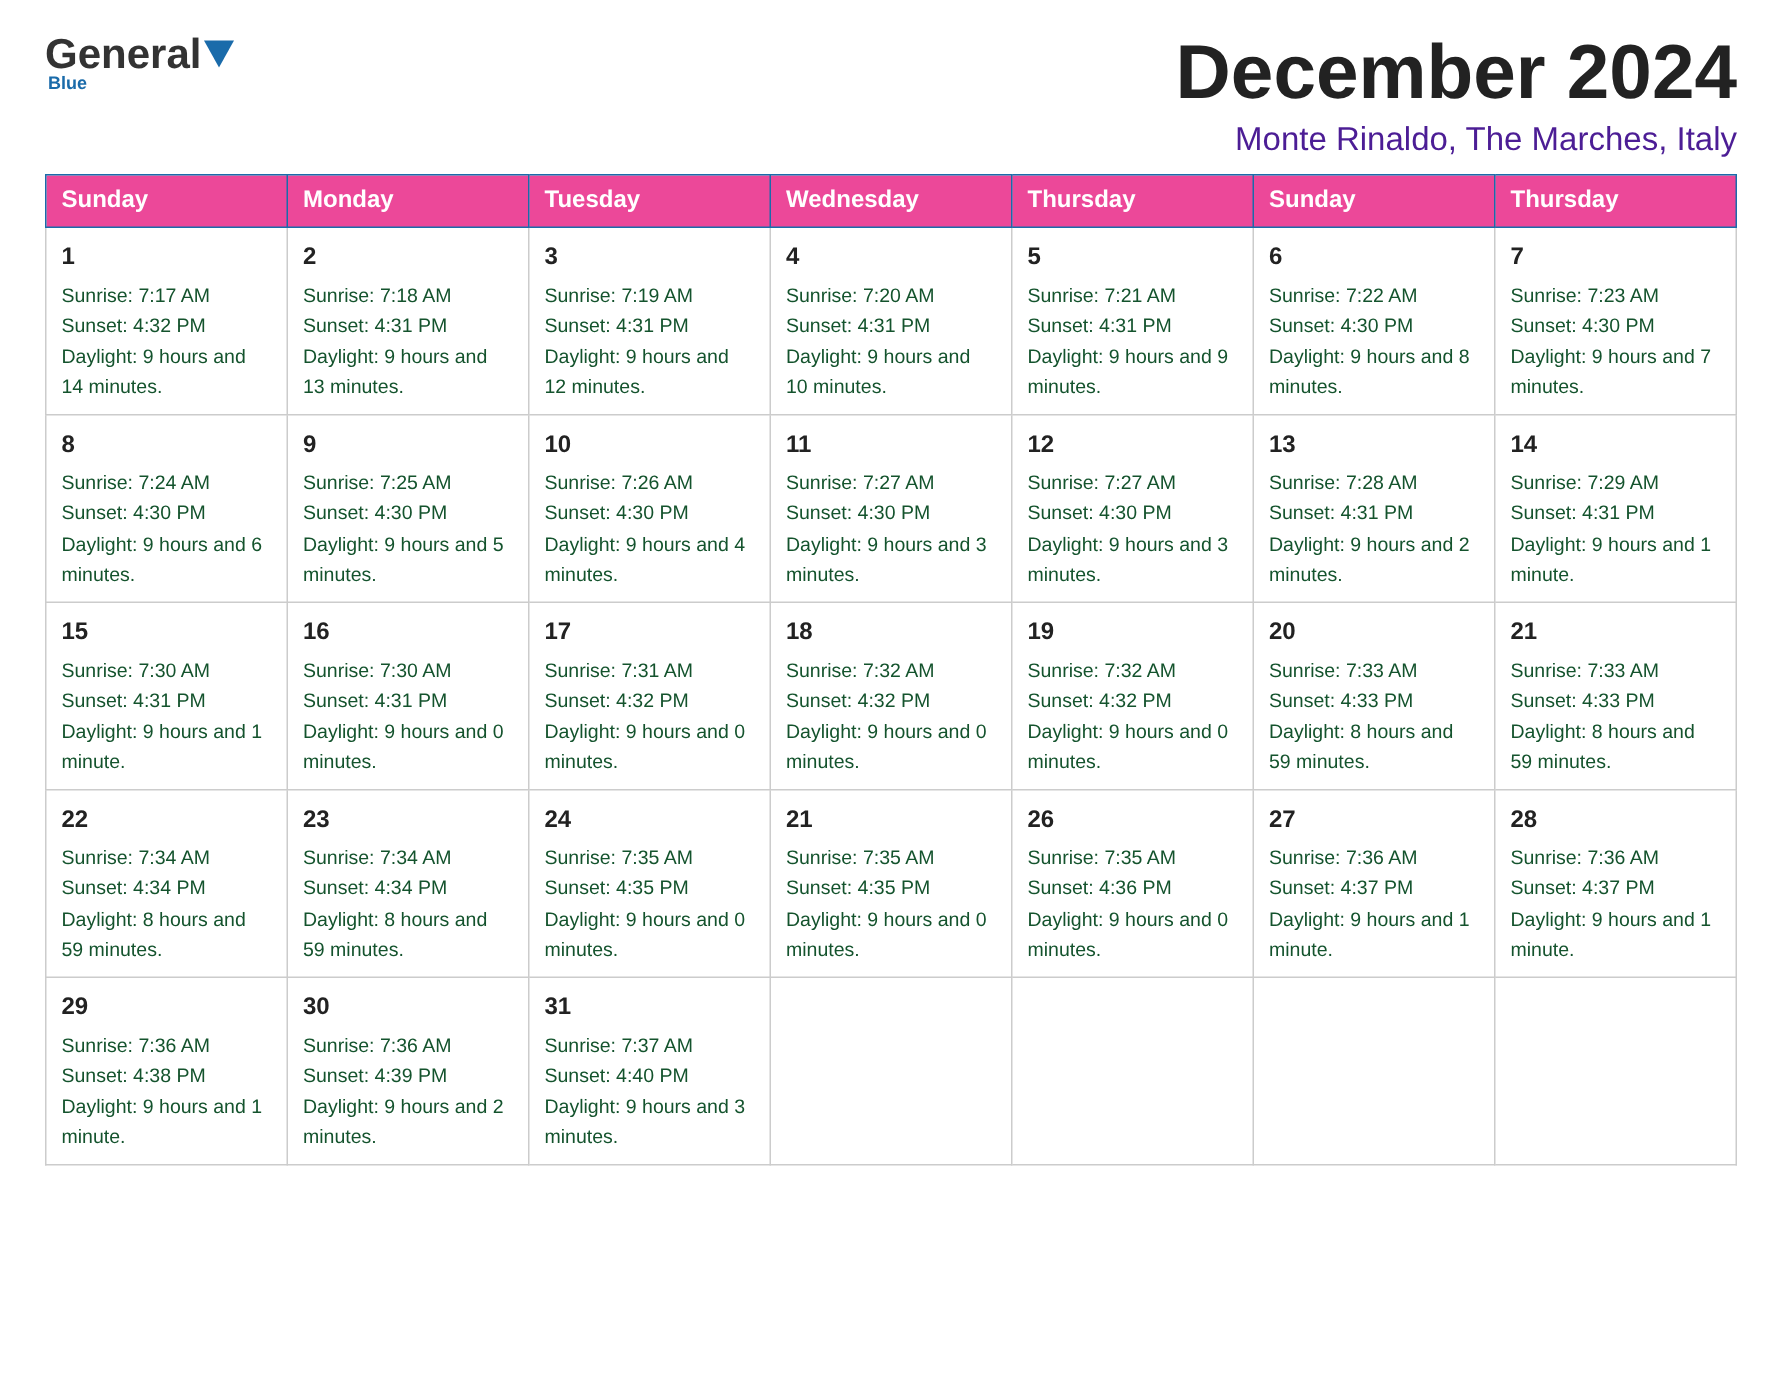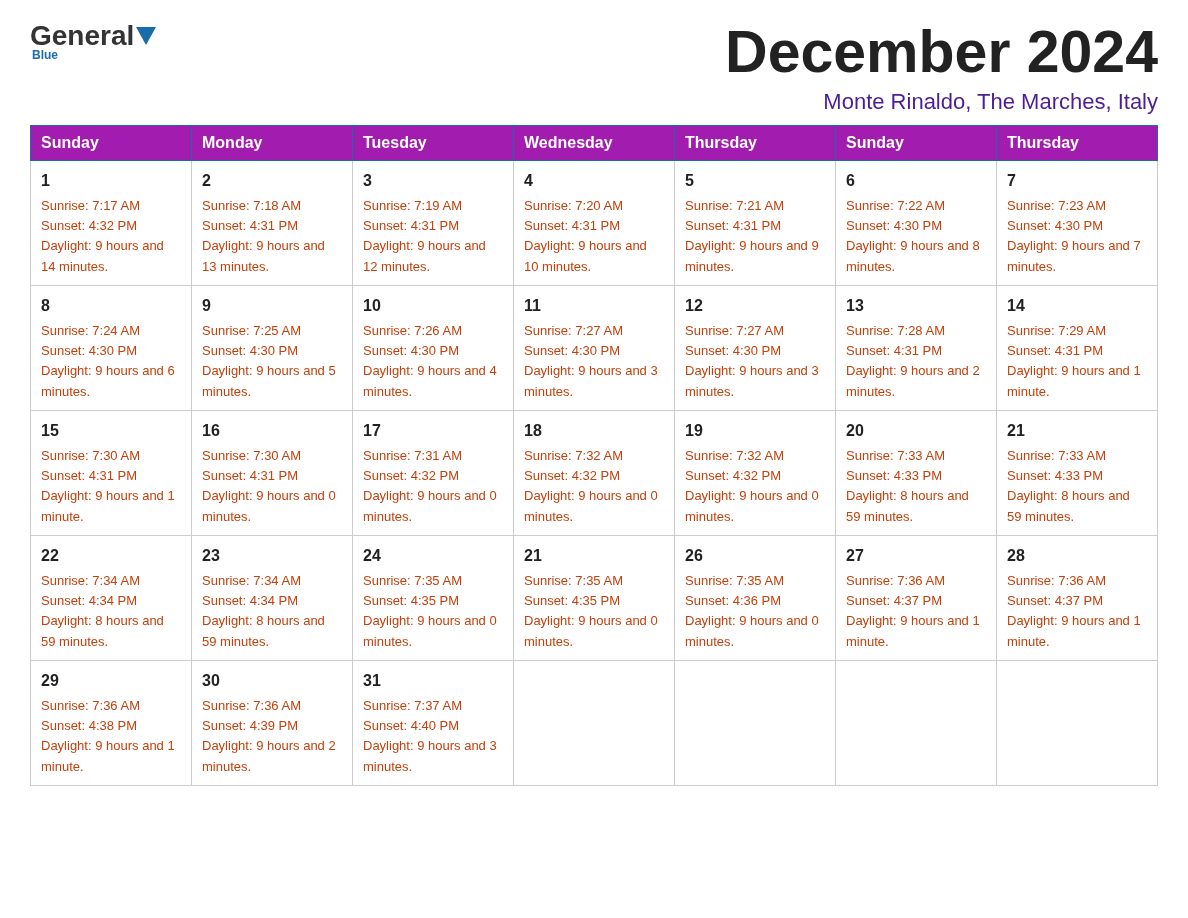--- a/index.html
+++ b/index.html
@@ -48,37 +48,37 @@
       color: #1a6baa;
       font-size: 12px;
       font-weight: bold;
       margin-top: -4px;
       margin-left: 2px;
     }
     .title-area {
       text-align: right;
     }
     .month-title {
-      font-size: 59px;
+      font-size: 51px;
       font-weight: bold;
       color: #222;
       line-height: 1.1;
     }
     .location-title {
       font-size: 22px;
       color: #4c1d95;
       margin-top: 4px;
     }
     table {
       width: 100%;
       border-collapse: collapse;
       margin-top: 8px;
     }
     thead tr {
-      background-color: #a21caf;
+      background-color: #ec4899;
     }
     thead th {
       color: #fff;
       font-size: 16px;
       font-weight: bold;
       padding: 8px 10px;
       text-align: left;
       border: 1px solid #1a6baa;
     }
     tbody td {
@@ -95,21 +95,21 @@
       background: #fff;
     }
     .day-number {
       font-size: 16px;
       font-weight: bold;
       display: block;
       margin-bottom: 3px;
     }
     .day-info {
       font-size: 13px;
-      color: #c2410c;
+      color: #14532d;
     }
     .empty-cell {
       background: #fff;
     }
   </style>
 </head>
 <body>
 
 <div class="header-area">
   <div class="logo">

